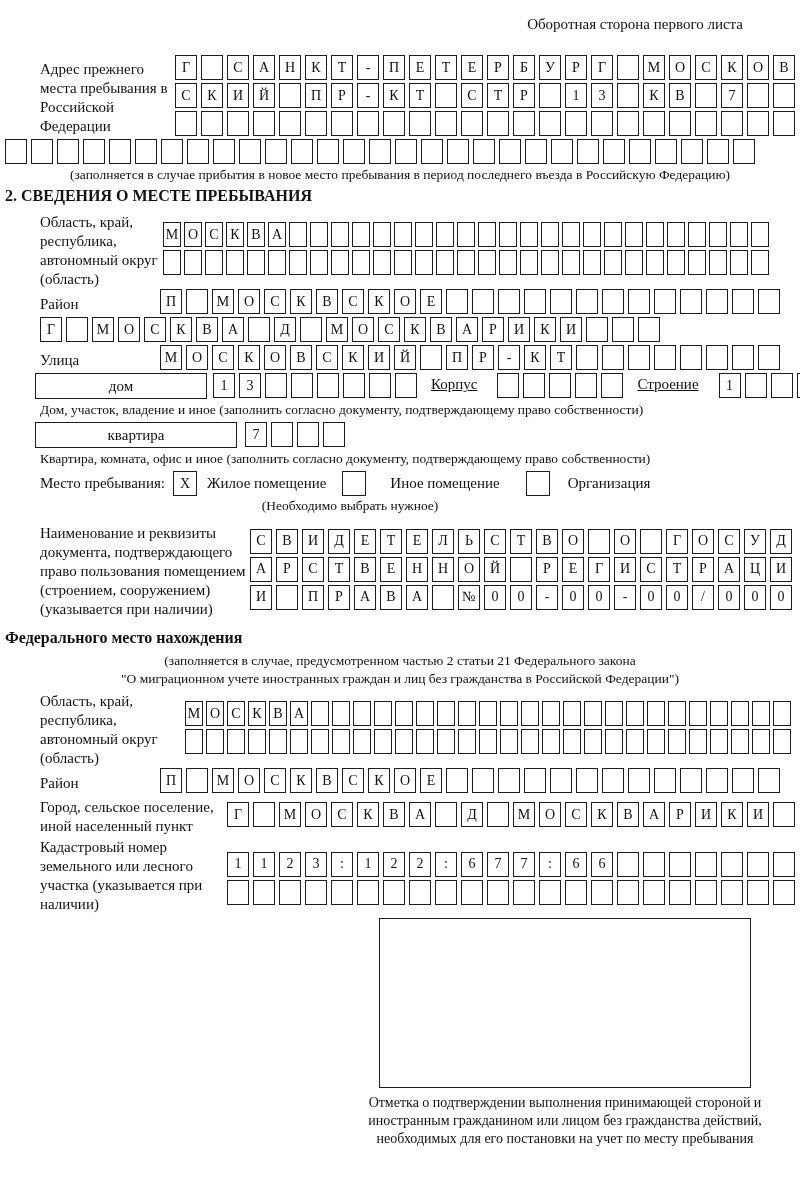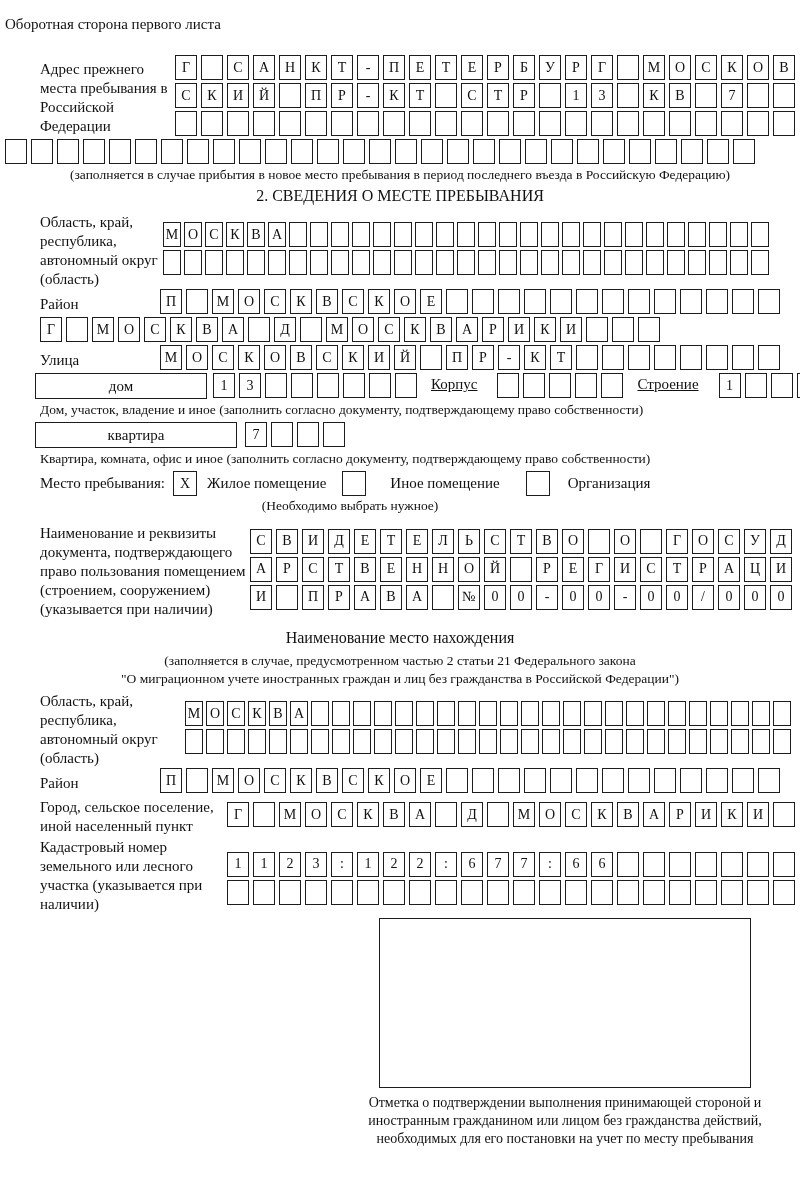--- a/index.html
+++ b/index.html
@@ -1,37 +1,37 @@
 <!DOCTYPE html>
 <html><head>
 <meta charset="utf-8">
 <style>
   * { box-sizing: border-box; }
   html,body { margin:0; padding:0; background:#fff; }
   body { width:800px; font-family:"Liberation Serif","DejaVu Serif",serif; color:#111; }
   .page { width:800px; height:1180px; padding:16px 5px 0 5px; overflow:hidden; position:relative; }
 
-  .header-note { font-size:15px; padding-right:52px; margin-bottom:22px; }
+  .header-note { text-align:right; font-size:15px; padding-right:52px; margin-bottom:22px; }
 
   .fieldrow { display:flex; align-items:center; margin-left:35px; }
   .fieldlabel { font-size:15px; line-height:19px; flex:0 0 auto; padding-top:2px; }
 
   .cellcol { flex:1 1 auto; }
   .cellrow { display:flex; margin-bottom:3px; }
   .cell { border:1.5px solid #1d1d1d; height:25px; display:flex; align-items:center;
           justify-content:center; font-size:14px; flex:0 0 auto; background:#fff; }
   .cells-lg .cell { width:22px; margin-right:4px; }
   .cells-sm .cell { width:18px; margin-right:3px; }
 
   .overflow-row { margin-left:0; }
 
   .caption { font-size:13.5px; text-align:center; line-height:16px; margin:1px 0 3px 0; }
   .caption-left { font-size:13.5px; text-align:left; margin:1px 0 4px 35px; line-height:16px; }
 
-  .sec-title { text-align:center; font-weight:normal; font-size:16px; margin:4px 0 6px 0; }
+  .sec-title { font-weight:bold; font-size:16px; margin:4px 0 6px 0; }
 
   .wide-box { border:1.5px solid #1d1d1d; height:26px; display:flex; align-items:center;
               justify-content:center; font-size:15px; flex:0 0 auto; }
   .inline-lbl { font-size:15px; padding:3px 20px 0 10px; flex:0 0 auto;text-decoration:underline; }
 
   .house-row { display:flex; align-items:flex-start; margin-left:30px; margin-bottom:3px; }
   .stay-row { display:flex; align-items:center; margin-left:35px; margin-bottom:2px; }
   .stay-lbl { font-size:15px; margin-right:8px; }
   .cb { width:24px; }
 
@@ -443,21 +443,21 @@
           <div class="cell">0</div>
           <div class="cell">0</div>
           <div class="cell">/</div>
           <div class="cell">0</div>
           <div class="cell">0</div>
           <div class="cell">0</div>
         </div>
     </div>
   </div>
 
-  <div class="sec-title" style="margin-top:10px">Наименование место нахождения</div>
+  <div class="sec-title" style="margin-top:10px">Федерального место нахождения</div>
   <div class="caption mb2">(заполняется в случае, предусмотренном частью 2 статьи 21 Федерального закона</div>
   <div class="caption">"О миграционном учете иностранных граждан и лиц без гражданства в Российской Федерации")</div>
 
   <div class="fieldrow">
     <div class="fieldlabel" style="width:145px">Область, край, республика, автономный округ (область)</div>
     <div class="cellcol">
       <div class="cellrow cells-sm">
           <div class="cell">М</div>
           <div class="cell">О</div>
           <div class="cell">С</div>

